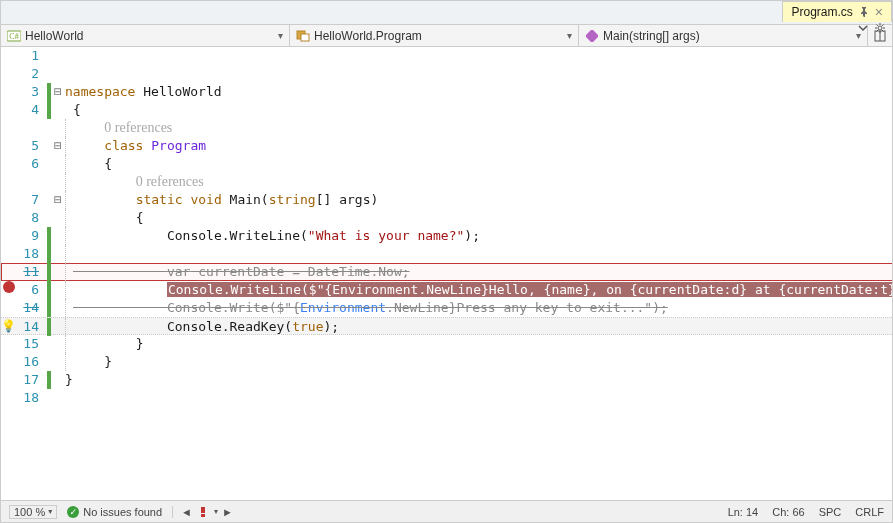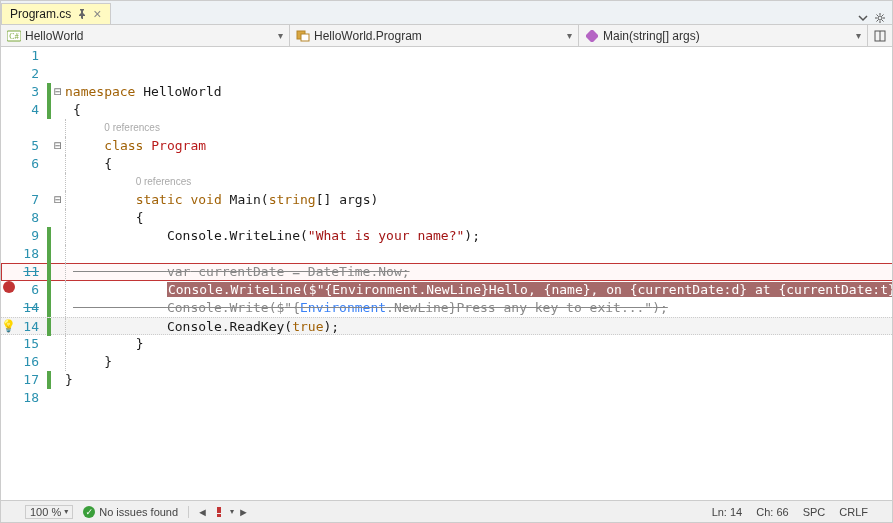--- a/index.html
+++ b/index.html
@@ -1,19 +1,19 @@
 <!DOCTYPE html>
 <html><head>
 <meta charset="utf-8">
 <style>
 * { margin: 0; padding: 0; box-sizing: border-box; }
 body { font-family: 'Segoe UI', Tahoma, sans-serif; font-size: 12px; background: #fff; overflow: hidden; width: 893px; height: 523px; }
 .window { width: 893px; height: 523px; display: flex; flex-direction: column; border: 1px solid #ccc; }
 
-.tab-strip { height: 24px; background: #eef2f5; display: flex; align-items: flex-end; border-bottom: 1px solid #ccc; position: relative; }
+.tab-strip { height: 24px; background: #eef2f5; display: flex; align-items: flex-end; border-bottom: 1px solid #ccc; position: relative; flex-direction: column; }
 .tab { display: flex; align-items: center; padding: 3px 8px; background: #fffac2; border: 1px solid #ccc; border-bottom: none; font-size: 12px; gap: 6px; color: #1a1a1a; }
 .tab-close { color: #888; cursor: pointer; font-size: 14px; line-height: 1; }
 .tab-pin { color: #666; font-size: 10px; }
 .tab-strip-right { margin-left: auto; display: flex; align-items: center; padding-right: 6px; gap: 6px; color: #555; }
 .tab-strip-right span { cursor: pointer; }
 
 .nav-bar { height: 22px; background: #f4f4f4; display: flex; align-items: stretch; border-bottom: 1px solid #ccc; }
 .nav-seg { flex: 1; display: flex; align-items: center; padding: 0 6px; border-right: 1px solid #ccc; font-size: 12px; color: #333; gap: 4px; }
 .nav-seg:last-child { border-right: none; flex: 0 0 22px; justify-content: center; }
 .nav-seg .icon-box { width: 14px; height: 14px; display: inline-flex; align-items: center; justify-content: center; }
@@ -27,29 +27,29 @@
 .breakpoint-dot { width: 12px; height: 12px; background: #c23535; border-radius: 50%; }
 .lightbulb { color: #e6c800; font-size: 12px; }
 .change-bar { width: 4px; height: 18px; }
 .change-green { background: #57a64a; }
 .fold { width: 14px; text-align: center; color: #808080; font-family: Consolas, monospace; cursor: pointer; }
 .guide-col { width: 8px; border-left: 1px dotted #c0c0c0; height: 18px; }
 .guide-col.none { border-left: none; }
 .code-text { white-space: pre; font-family: Consolas, monospace; }
 
 .kw { color: #a16207; }
-.typ { color: #b91c1c; }
+.typ { color: #6d28d9; }
 .str { color: #a31515; }
 .pln { color: #1a1a1a; }
-.codelens { color: #aaa; font-size: 10px; font-family: Liberation Sans, sans-serif; }
+.codelens { color: #aaa; font-size: 14px; font-family: Liberation Serif, serif; }
 
 .current-line-highlight { position: absolute; left: 0; right: 0; height: 18px; border: 1px solid #c23535; background: rgba(255,200,200,0.12); pointer-events: none; }
 .selection-bg { background: #a56a6a; color: #fff; padding: 0 1px; }
 
-.status-bar { height: 22px; background: #f0f0f0; border-top: 1px solid #ccc; display: flex; align-items: center; padding: 0 24px; gap: 10px; font-size: 11px; color: #444; }
+.status-bar { height: 22px; background: #f0f0f0; border-top: 1px solid #ccc; display: flex; align-items: center; padding: 0 8px; gap: 10px; font-size: 11px; color: #444; }
 .status-seg { display: flex; align-items: center; gap: 4px; }
 .status-right { margin-left: auto; display: flex; gap: 14px; }
 .check-icon { width: 12px; height: 12px; border-radius: 50%; background: #3a9e3a; color: #fff; display: inline-flex; align-items: center; justify-content: center; font-size: 9px; }
 .zoom-box { border: 1px solid #ccc; padding: 0 4px; display: flex; align-items: center; gap: 3px; }
 .small-arrow { font-size: 8px; color: #555; }
 
 svg { display: block; }
 </style>
 </head>
 <body>

